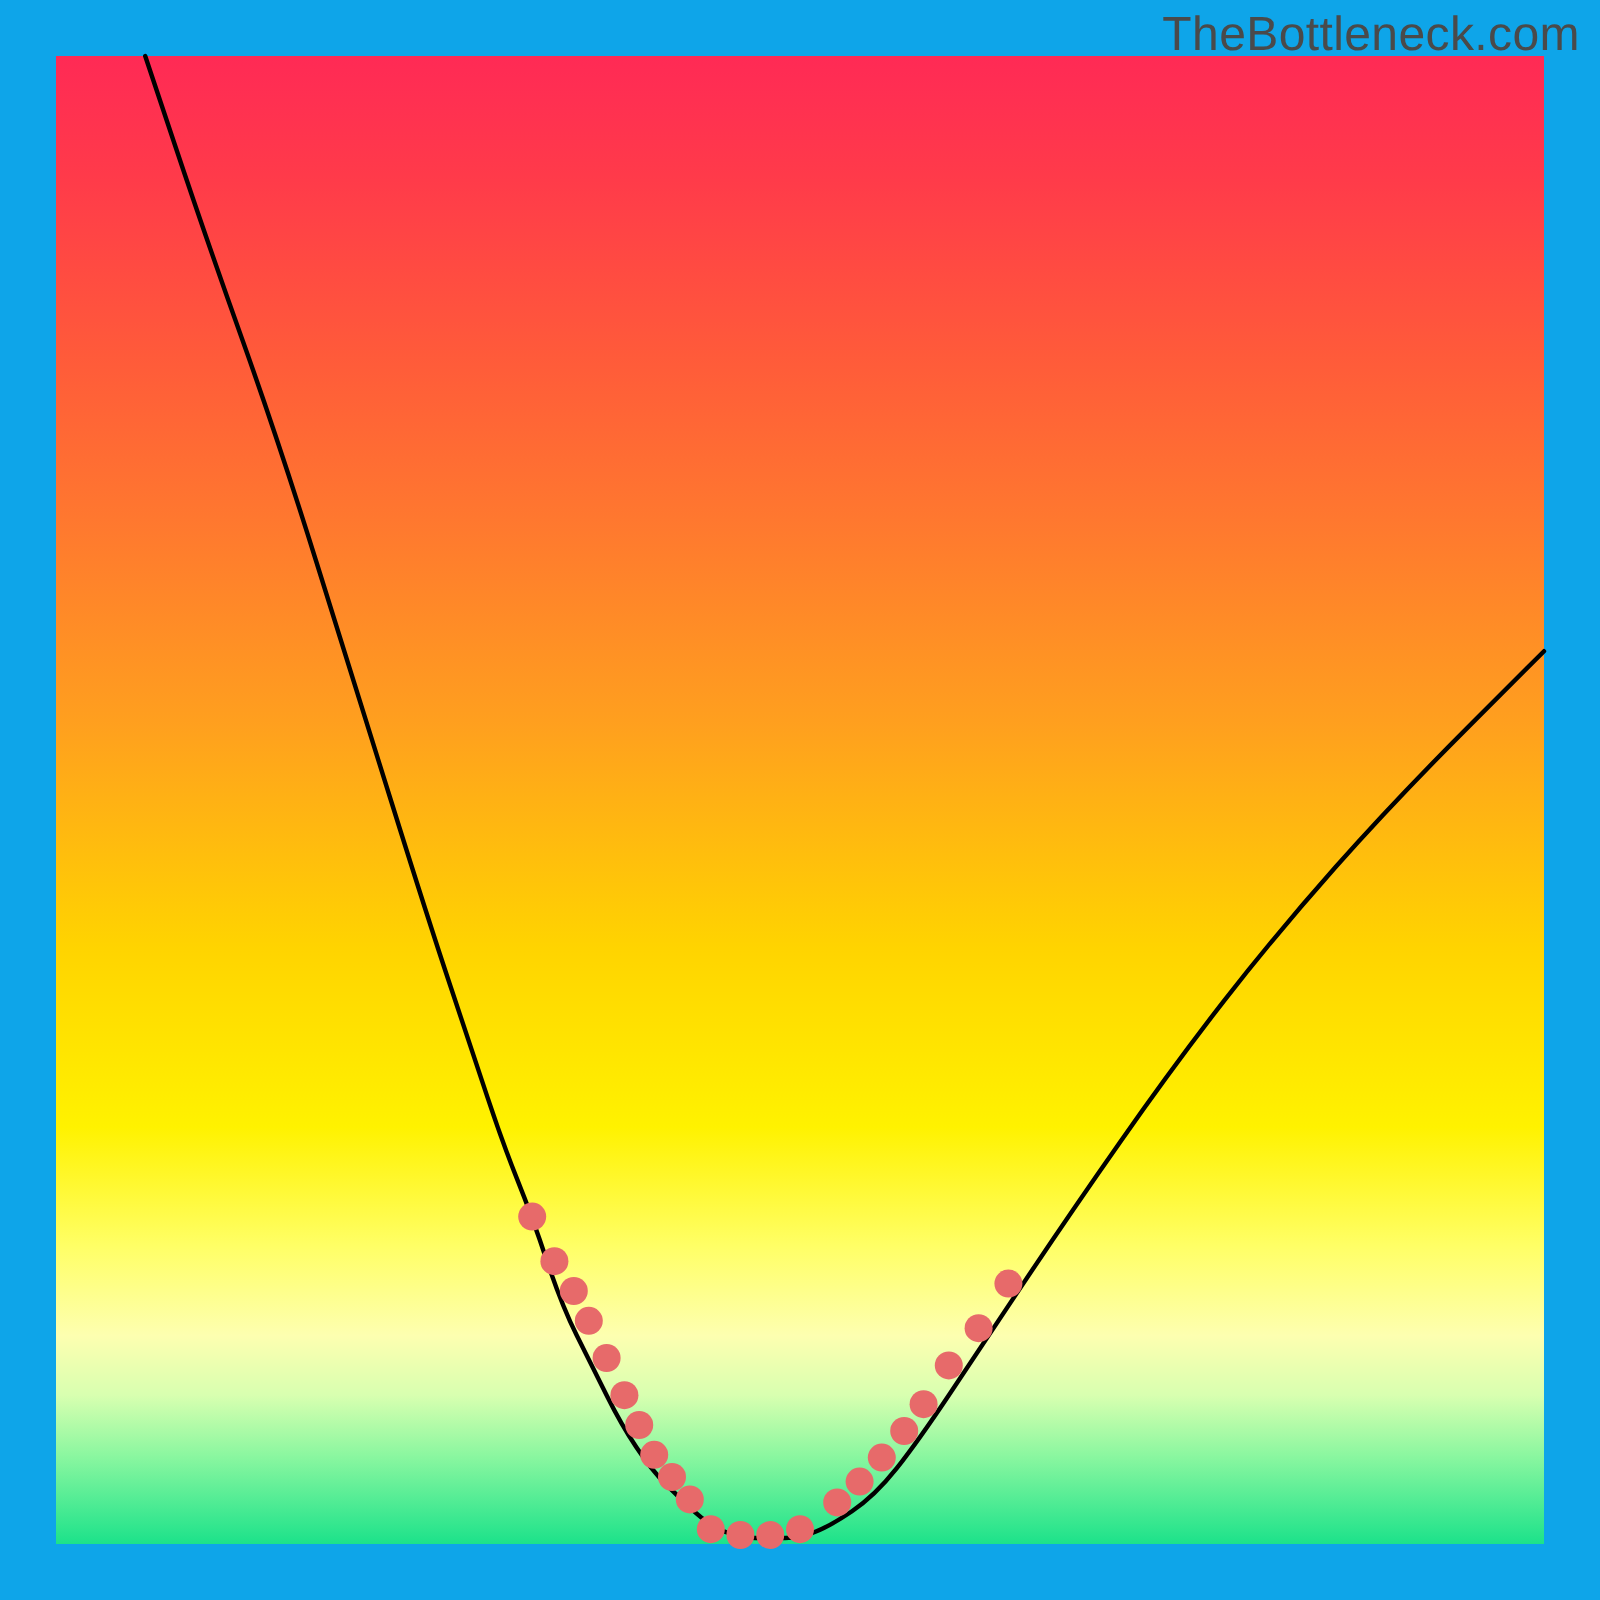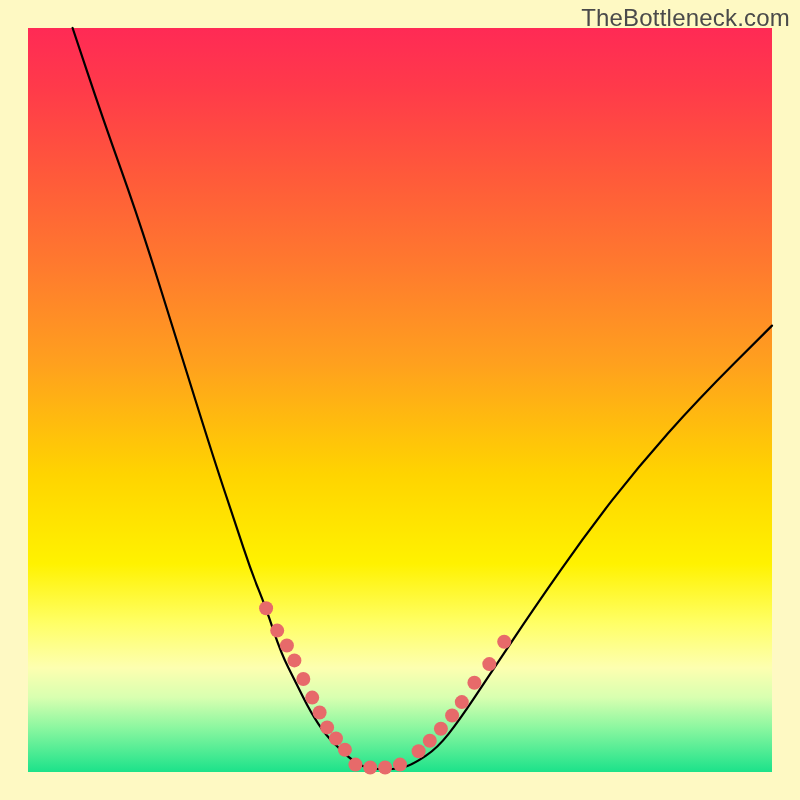--- a/index.html
+++ b/index.html
@@ -8,21 +8,21 @@
     width: 800px;
     height: 800px;
     overflow: hidden;
     background: #000;
     font-family: Arial, Helvetica, sans-serif;
   }
   .frame {
     position: relative;
     width: 800px;
     height: 800px;
-    background: #fef9c3;
+    background: #0ea5e9;
   }
   .plot-area {
     position: absolute;
     left: 28px;
     top: 28px;
     width: 744px;
     height: 744px;
     
     background: linear-gradient(
       to bottom,

